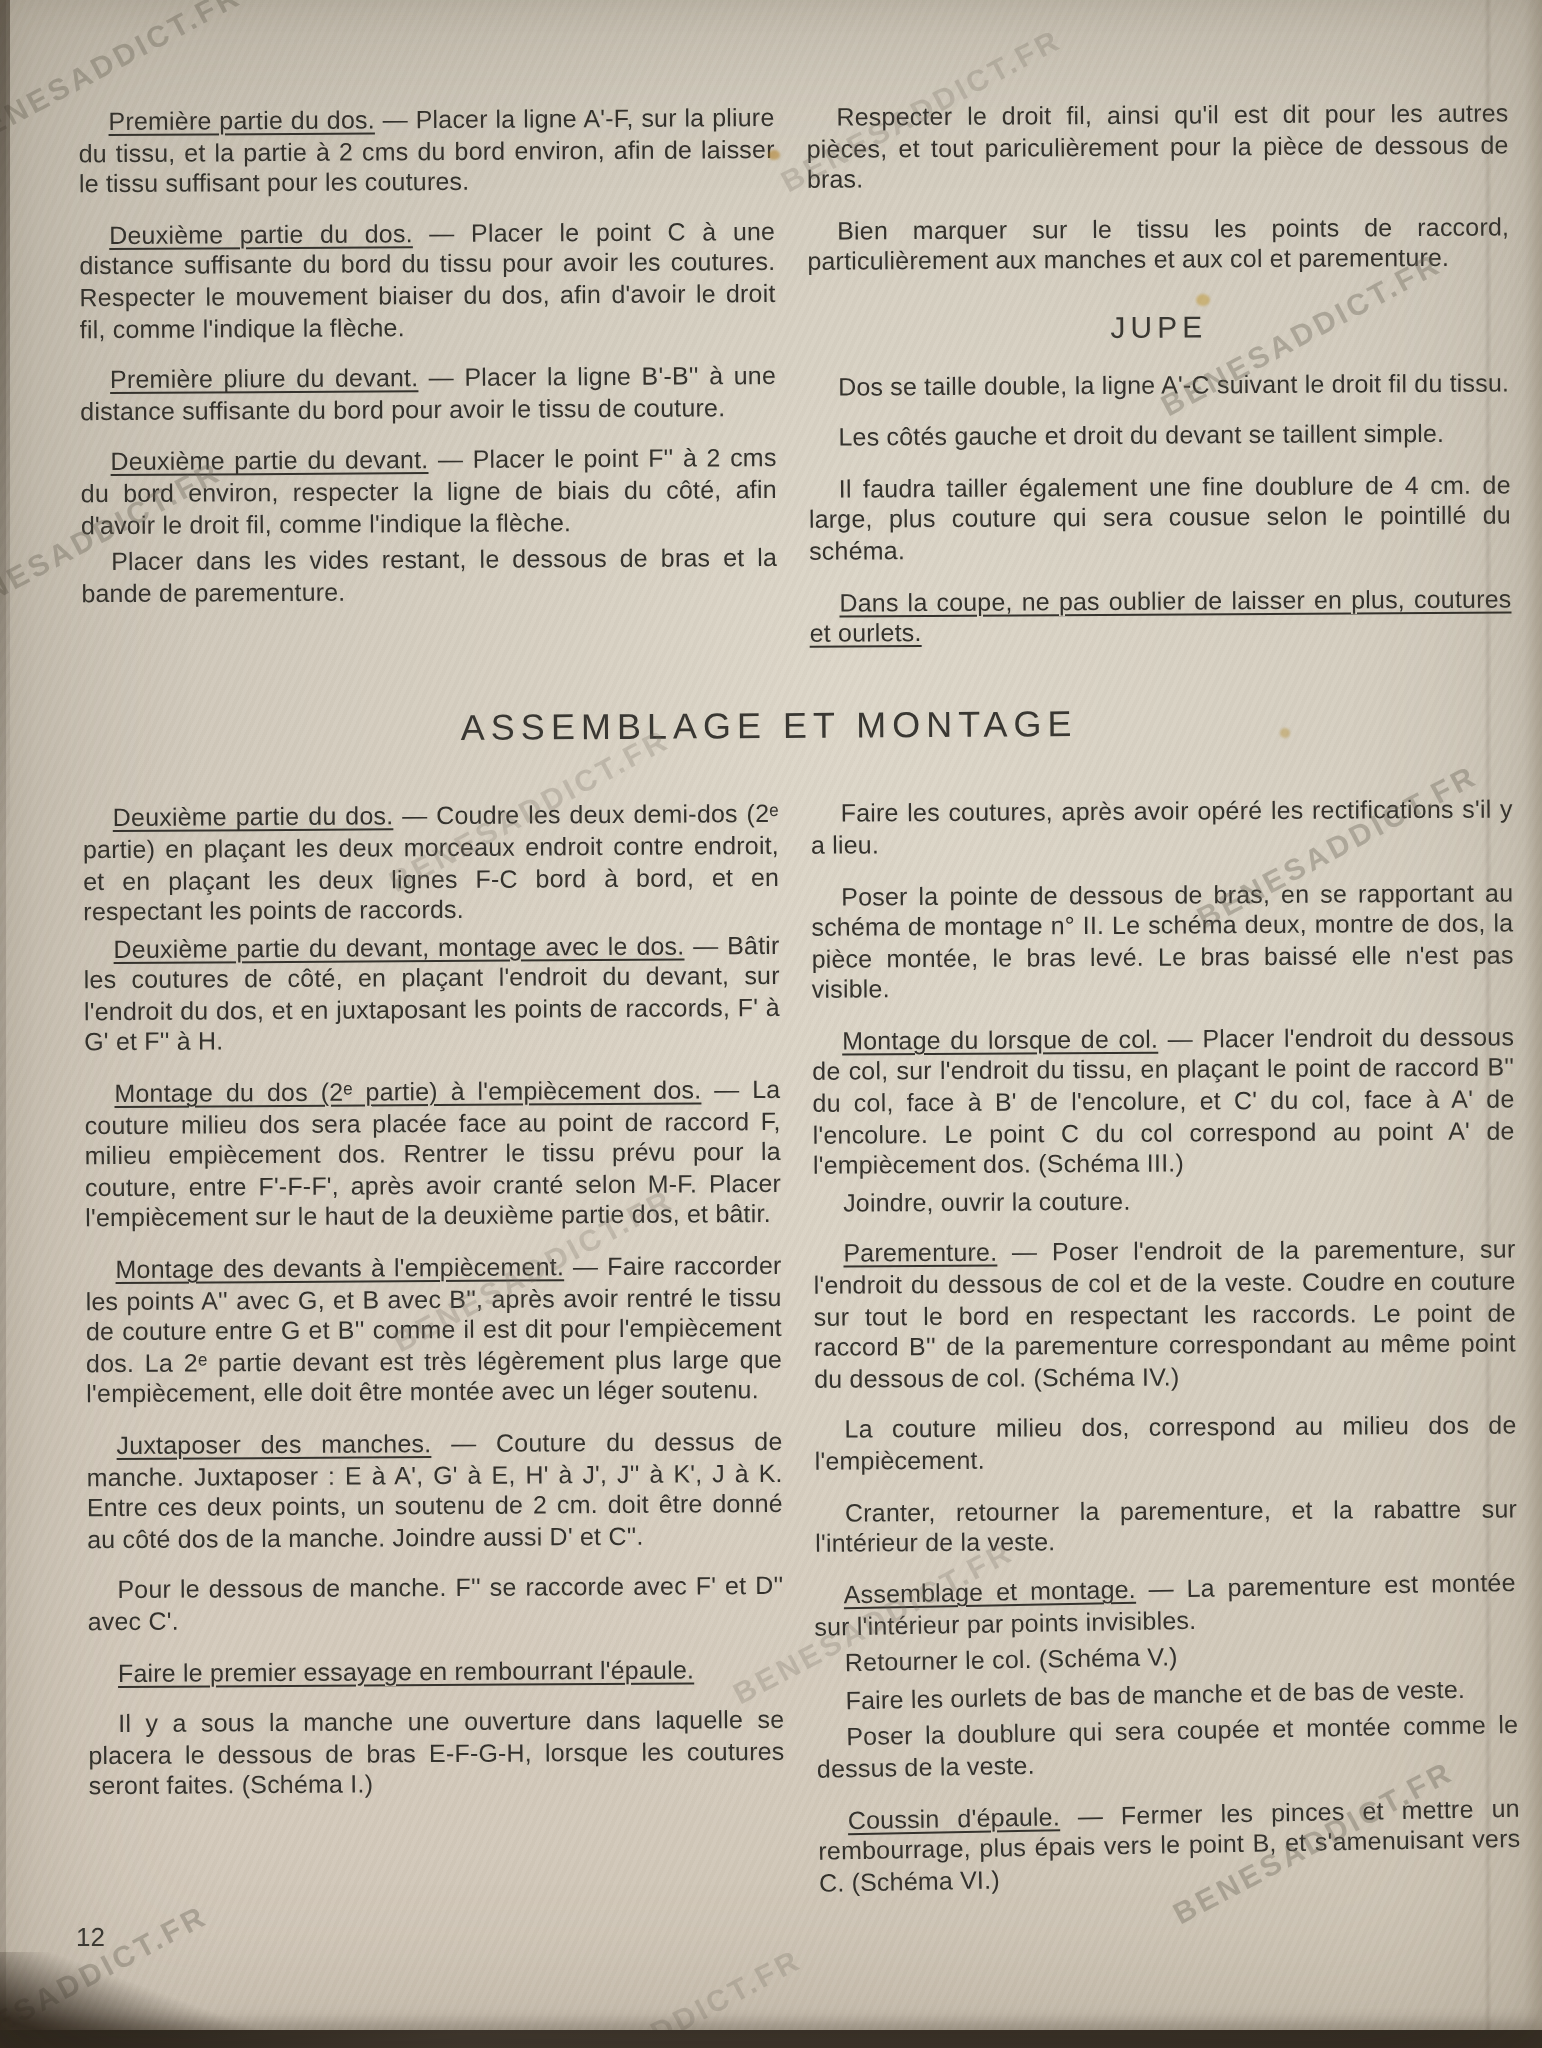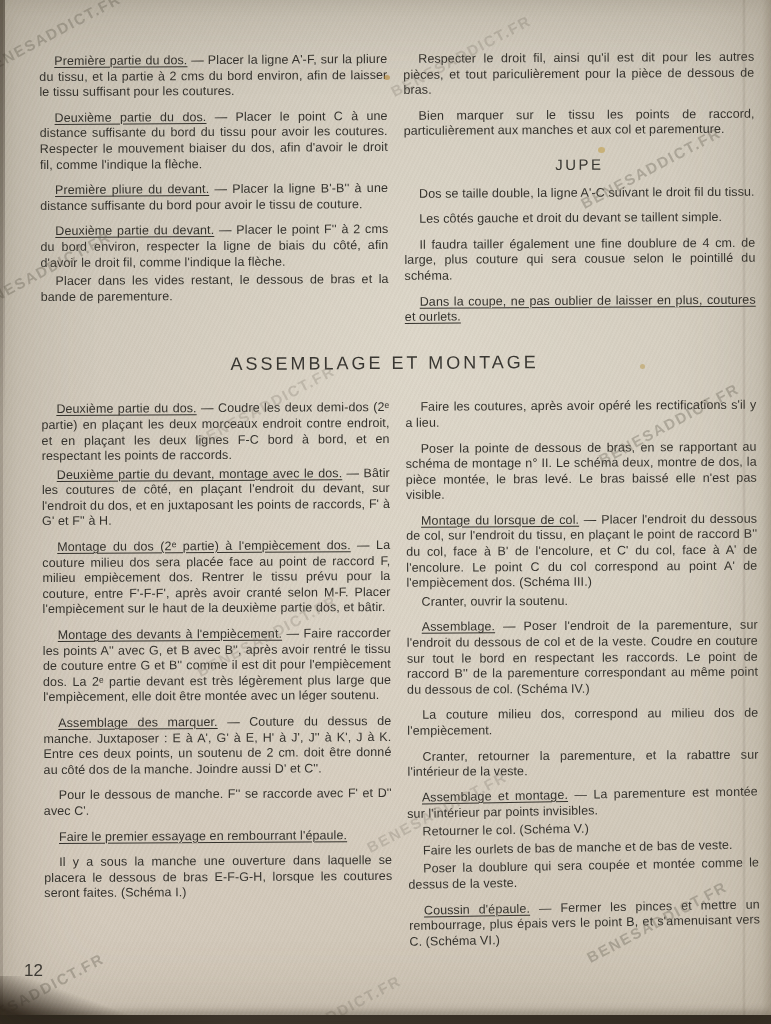--- a/index.html
+++ b/index.html
@@ -34,21 +34,21 @@
   .lead{text-decoration:underline;text-underline-offset:2px;text-decoration-thickness:1px;}
   .jupe-heading{
     text-align:center;text-indent:0;font-size:15px;letter-spacing:2.5px;
     font-weight:400;margin:18px 0 13px;color:#3a3833;
   }
   .main-heading{
     text-align:center;font-size:18px;letter-spacing:3px;font-weight:400;
     margin:27px 0 29px;color:#393732;
   }
   .rc-lower{transform:rotate(-0.7deg);transform-origin:0 50%;}
-  .page-number{position:absolute;left:24px;top:961px;font-size:17px;color:#3a3833;}
+  .page-number{position:absolute;left:38px;top:961px;font-size:13px;color:#3a3833;}
   .watermark{
     position:absolute;white-space:nowrap;pointer-events:none;
     font-size:15px;letter-spacing:1.8px;font-weight:700;
     color:rgba(108,102,90,0.38);
     transform:rotate(-28deg);transform-origin:0 50%;
   }
   .wm-light{color:rgba(115,108,96,0.26);}
   .stain{position:absolute;border-radius:50%;filter:blur(0.6px);pointer-events:none;}
   .stain-1{left:384px;top:75px;width:6px;height:5px;background:rgba(178,130,40,0.55);}
   .stain-2{left:598px;top:147px;width:7px;height:6px;background:rgba(190,150,50,0.5);}
@@ -97,31 +97,31 @@
     </div>
 
     <h2 class="main-heading">ASSEMBLAGE ET MONTAGE</h2>
 
     <div class="cols">
       <div class="col-left">
         <p class="para"><span class="lead">Deuxième partie du dos.</span><span> — Coudre les deux demi-dos (2ᵉ partie) en plaçant les deux morceaux endroit contre endroit, et en plaçant les deux lignes F-C bord à bord, et en respectant les points de raccords.</span></p>
         <p class="para"><span class="lead">Deuxième partie du devant, montage avec le dos.</span><span> — Bâtir les coutures de côté, en plaçant l'endroit du devant, sur l'endroit du dos, et en juxtaposant les points de raccords, F' à G' et F'' à H.</span></p>
         <p class="para spaced"><span class="lead">Montage du dos (2ᵉ partie) à l'empiècement dos.</span><span> — La couture milieu dos sera placée face au point de raccord F, milieu empiècement dos. Rentrer le tissu prévu pour la couture, entre F'-F-F', après avoir cranté selon M-F. Placer l'empiècement sur le haut de la deuxième partie dos, et bâtir.</span></p>
         <p class="para spaced"><span class="lead">Montage des devants à l'empiècement.</span><span> — Faire raccorder les points A'' avec G, et B avec B'', après avoir rentré le tissu de couture entre G et B'' comme il est dit pour l'empiècement dos. La 2ᵉ partie devant est très légèrement plus large que l'empiècement, elle doit être montée avec un léger soutenu.</span></p>
-        <p class="para spaced"><span class="lead">Assemblage des marquer.</span><span> — Couture du dessus de manche. Juxtaposer : E à A', G' à E, H' à J', J'' à K', J à K. Entre ces deux points, un soutenu de 2 cm. doit être donné au côté dos de la manche. Joindre aussi D' et C''.</span></p>
+        <p class="para spaced"><span class="lead">Juxtaposer des manches.</span><span> — Couture du dessus de manche. Juxtaposer : E à A', G' à E, H' à J', J'' à K', J à K. Entre ces deux points, un soutenu de 2 cm. doit être donné au côté dos de la manche. Joindre aussi D' et C''.</span></p>
         <p class="para spaced"><span>Pour le dessous de manche. F'' se raccorde avec F' et D'' avec C'.</span></p>
         <p class="para spaced"><span class="lead">Faire le premier essayage en rembourrant l'épaule.</span></p>
         <p class="para spaced"><span>Il y a sous la manche une ouverture dans laquelle se placera le dessous de bras E-F-G-H, lorsque les coutures seront faites. (Schéma I.)</span></p>
       </div>
       <div class="col-right">
         <p class="para"><span>Faire les coutures, après avoir opéré les rectifications s'il y a lieu.</span></p>
         <p class="para spaced"><span>Poser la pointe de dessous de bras, en se rapportant au schéma de montage n° II. Le schéma deux, montre de dos, la pièce montée, le bras levé. Le bras baissé elle n'est pas visible.</span></p>
         <p class="para spaced"><span class="lead">Montage du lorsque de col.</span><span> — Placer l'endroit du dessous de col, sur l'endroit du tissu, en plaçant le point de raccord B'' du col, face à B' de l'encolure, et C' du col, face à A' de l'encolure. Le point C du col correspond au point A' de l'empiècement dos. (Schéma III.)</span></p>
-        <p class="para"><span>Cranter, ouvrir la soutenu.</span></p>
-        <p class="para spaced"><span class="lead">Assemblage.</span><span> — Poser l'endroit de la parementure, sur l'endroit du dessous de col et de la veste. Coudre en couture sur tout le bord en respectant les raccords. Le point de raccord B'' de la parementure correspondant au même point du dessous de col. (Schéma IV.)</span></p>
+        <p class="para"><span>Joindre, ouvrir la couture.</span></p>
+        <p class="para spaced"><span class="lead">Parementure.</span><span> — Poser l'endroit de la parementure, sur l'endroit du dessous de col et de la veste. Coudre en couture sur tout le bord en respectant les raccords. Le point de raccord B'' de la parementure correspondant au même point du dessous de col. (Schéma IV.)</span></p>
         <p class="para spaced"><span>La couture milieu dos, correspond au milieu dos de l'empiècement.</span></p>
         <p class="para spaced"><span>Cranter, retourner la parementure, et la rabattre sur l'intérieur de la veste.</span></p>
         <div class="rc-lower">
           <p class="para spaced"><span class="lead">Assemblage et montage.</span><span> — La parementure est montée sur l'intérieur par points invisibles.</span></p>
           <p class="para"><span>Retourner le col. (Schéma V.)</span></p>
           <p class="para"><span>Faire les ourlets de bas de manche et de bas de veste.</span></p>
           <p class="para"><span>Poser la doublure qui sera coupée et montée comme le dessus de la veste.</span></p>
           <p class="para spaced"><span class="lead">Coussin d'épaule.</span><span> — Fermer les pinces et mettre un rembourrage, plus épais vers le point B, et s'amenuisant vers C. (Schéma VI.)</span></p>
         </div>
       </div>

